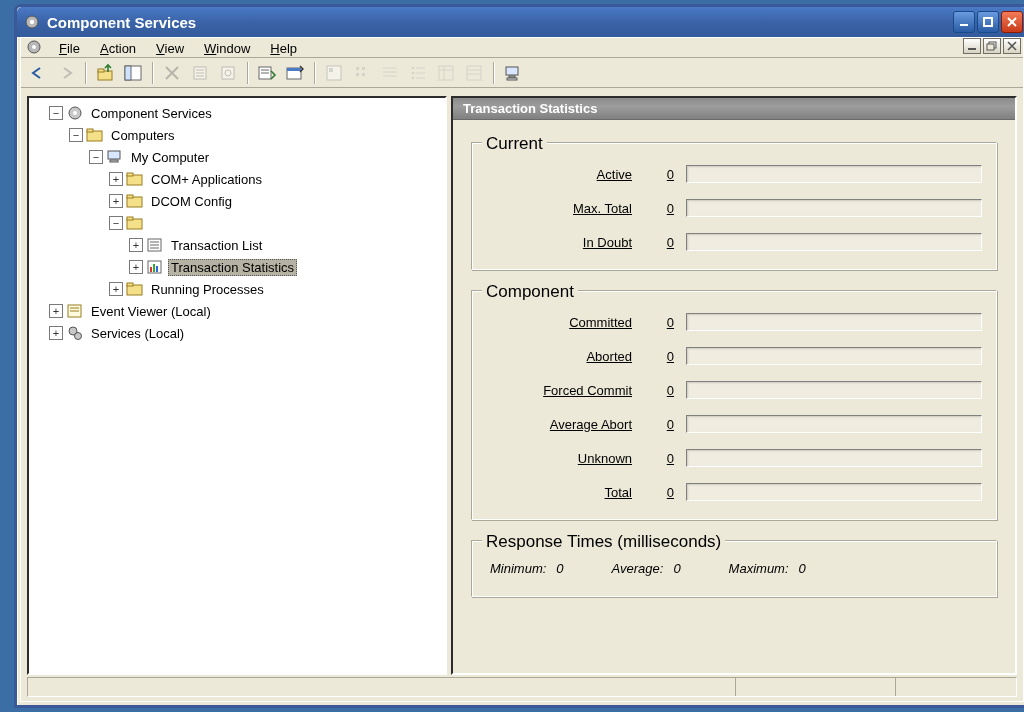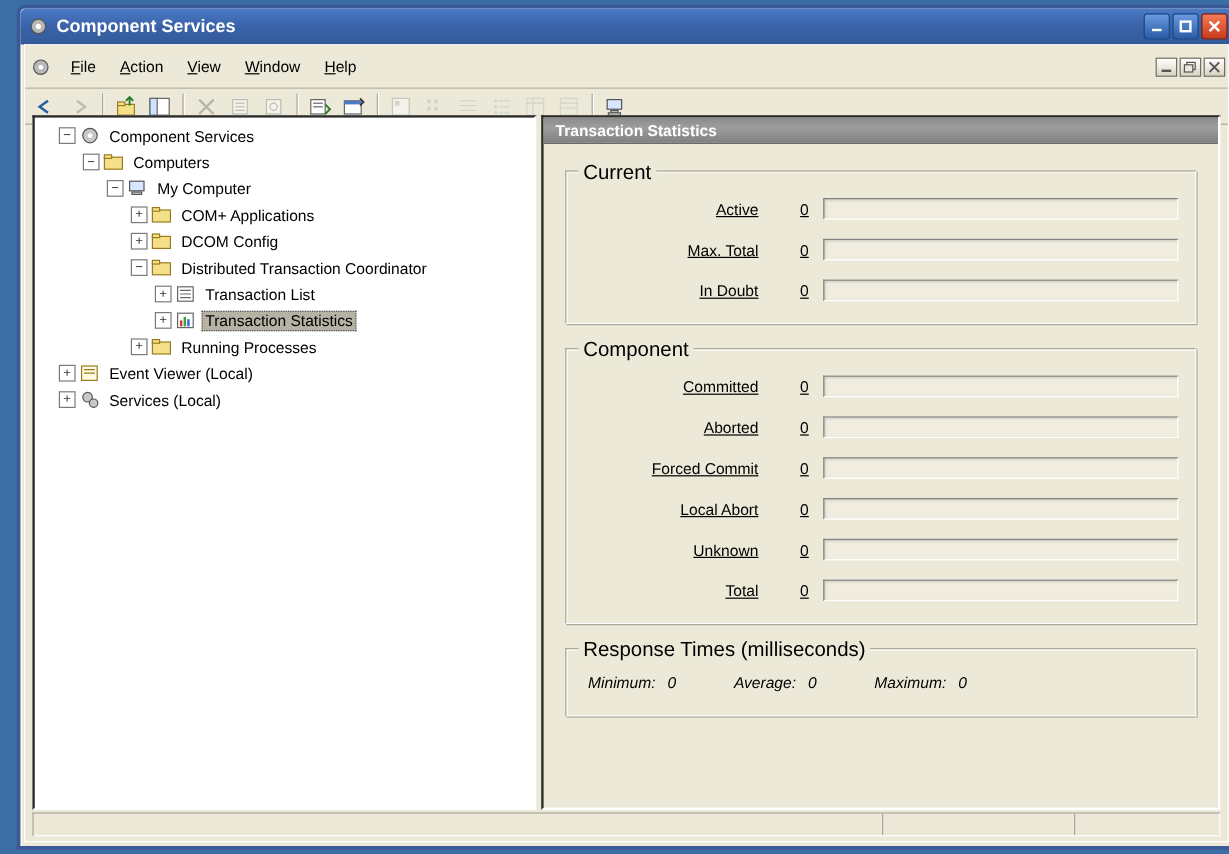--- a/index.html
+++ b/index.html
@@ -46,21 +46,21 @@
   }
   .winbtn.close{background:linear-gradient(to bottom,var(--xp-close1),var(--xp-close2));border-color:#8f1c02;}
   .client{
     position:absolute;left:3px;right:3px;top:30px;bottom:3px;
     background:var(--xp-face);
     border:1px solid #fff;
   }
 
   
   .menubar{
-    height:36px;display:flex;align-items:center;padding:0 2px;
+    height:20px;display:flex;padding:0 2px;
     border-bottom:1px solid var(--xp-dark);background:var(--xp-face);
   }
   .menubar .sysicon{width:18px;height:18px;margin:0 6px 0 2px;display:flex;align-items:center;justify-content:center;}
   .menubar .menuitem{padding:3px 10px;cursor:default;}
   .menubar .menuitem u{text-decoration:underline;}
   .menubar .mdibtns{margin-left:auto;display:flex;}
   .mdibtn{
     width:18px;height:16px;margin-left:2px;border:1px solid var(--xp-darker);
     background:linear-gradient(to bottom,#fff,#d8d4c3);display:flex;align-items:center;justify-content:center;
     font-size:10px;color:#444;
@@ -406,21 +406,20 @@
             <span class="indent"></span>
             <span class="indent"></span>
             <span class="indent"></span>
           <span class="twisty">−</span>
           <span class="nicon">
               <svg width="16" height="14">
                 <rect x="0" y="3" width="15" height="10" fill="#f5e08a" stroke="#9a7c1f"></rect>
                 <rect x="0" y="1" width="6" height="3" fill="#f5e08a" stroke="#9a7c1f"></rect>
               </svg>
             </span>
-          <span class="nlabel">Distributed Transaction Coordinator</span>
         </div>
 
         <div class="row">
           <span class="indent"></span>
             <span class="indent"></span>
             <span class="indent"></span>
             <span class="indent"></span>
             <span class="indent"></span>
           <span class="twisty">+</span>
           <span class="nicon">
@@ -530,21 +529,21 @@
               <span class="statlabel">Aborted</span>
               <span class="statval">0</span>
               <div class="statbar"></div>
             </div>
             <div class="statrow">
               <span class="statlabel">Forced Commit</span>
               <span class="statval">0</span>
               <div class="statbar"></div>
             </div>
             <div class="statrow">
-              <span class="statlabel">Local Abort</span>
+              <span class="statlabel">Average Abort</span>
               <span class="statval">0</span>
               <div class="statbar"></div>
             </div>
             <div class="statrow">
               <span class="statlabel">Unknown</span>
               <span class="statval">0</span>
               <div class="statbar"></div>
             </div>
             <div class="statrow">
               <span class="statlabel">Total</span>

